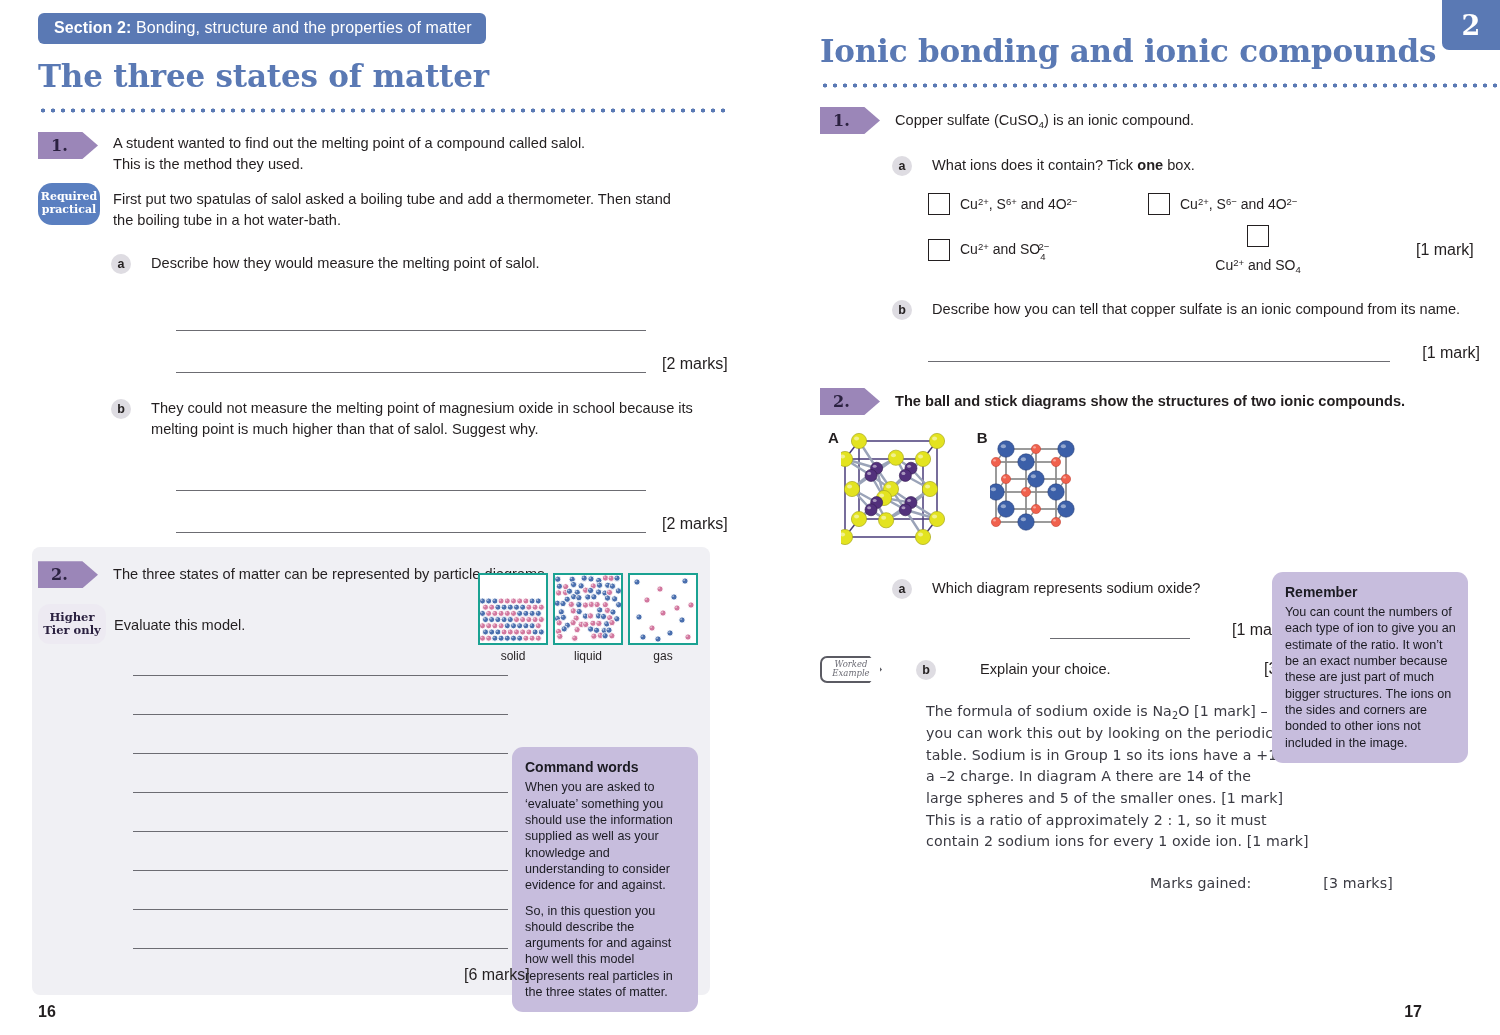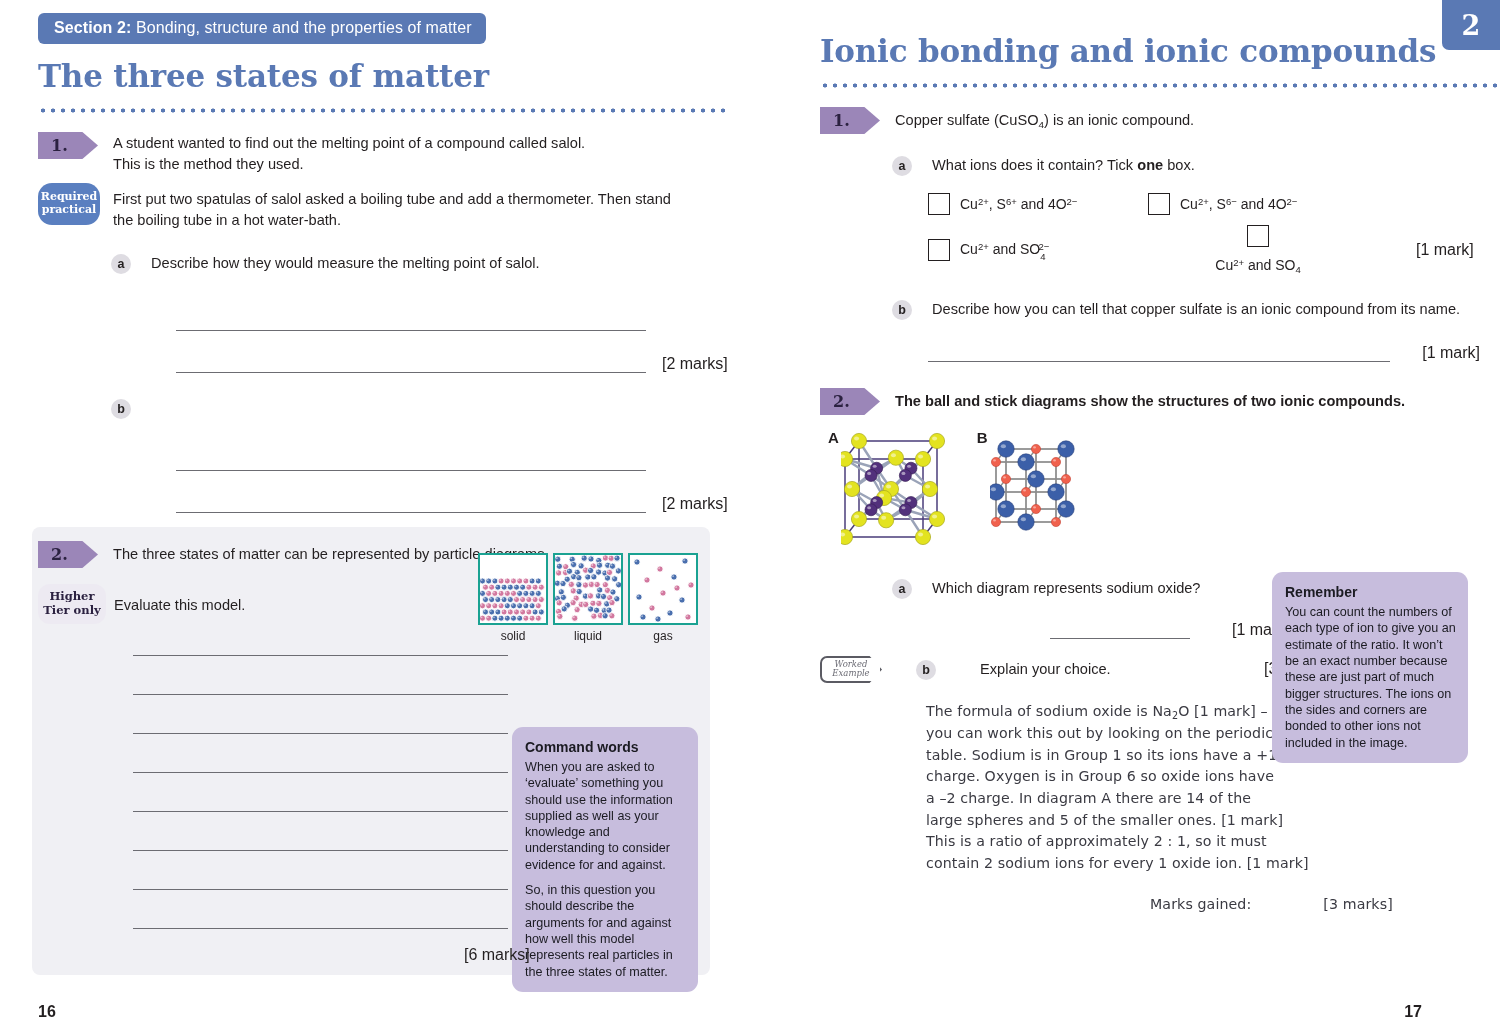--- a/index.html
+++ b/index.html
@@ -233,20 +233,21 @@
       <div style="margin-left:138px;margin-top:25px;">
         <div class="ansline" style="width:470px;height:32px;"></div>
         <div style="display:flex;align-items:flex-end;gap:16px;">
           <div class="ansline" style="width:470px;height:42px;"></div>
           <span class="marks">[2 marks]</span>
         </div>
       </div>
 
       <div class="qrow" style="margin-top:25px;margin-left:73px;">
         <div class="part">b</div>
+        <div class="qtext" style="margin-left:20px;width:548px;">They could not measure the melting point of magnesium oxide in school because its melting point is much higher than that of salol. Suggest why.</div>
       </div>
       <div style="margin-left:138px;margin-top:20px;">
         <div class="ansline" style="width:470px;height:32px;"></div>
         <div style="display:flex;align-items:flex-end;gap:16px;">
           <div class="ansline" style="width:470px;height:42px;"></div>
           <span class="marks">[2 marks]</span>
         </div>
       </div>
     </div>
 
@@ -934,21 +935,20 @@
         </div>
         <div class="part" style="margin-left:10px;">b</div>
         <div class="qtext" style="margin-left:20px;width:260px;">Explain your choice.</div>
         <span class="marks">[3 marks]</span>
       </div>
 
       <div id="workedans" class="hand" style="margin-left:106px;margin-top:18px;">
           <div class="hand-line">The formula of sodium oxide is Na<sub>2</sub>O [1 mark] –</div>
           <div class="hand-line">you can work this out by looking on the periodic</div>
           <div class="hand-line">table. Sodium is in Group 1 so its ions have a +1</div>
-          <div class="hand-line">charge. Oxygen is in Group 6 so oxide ions have</div>
           <div class="hand-line">a –2 charge. In diagram A there are 14 of the</div>
           <div class="hand-line">large spheres and 5 of the smaller ones. [1 mark]</div>
           <div class="hand-line">This is a ratio of approximately 2 : 1, so it must</div>
           <div class="hand-line">contain 2 sodium ions for every 1 oxide ion. [1 mark]</div>
         </div>
 
       <div class="hand" style="margin-left:330px;margin-top:20px;display:flex;gap:72px;align-items:flex-end;">
         <span>Marks gained:</span>
         <span>[3 marks]</span>
       </div>

